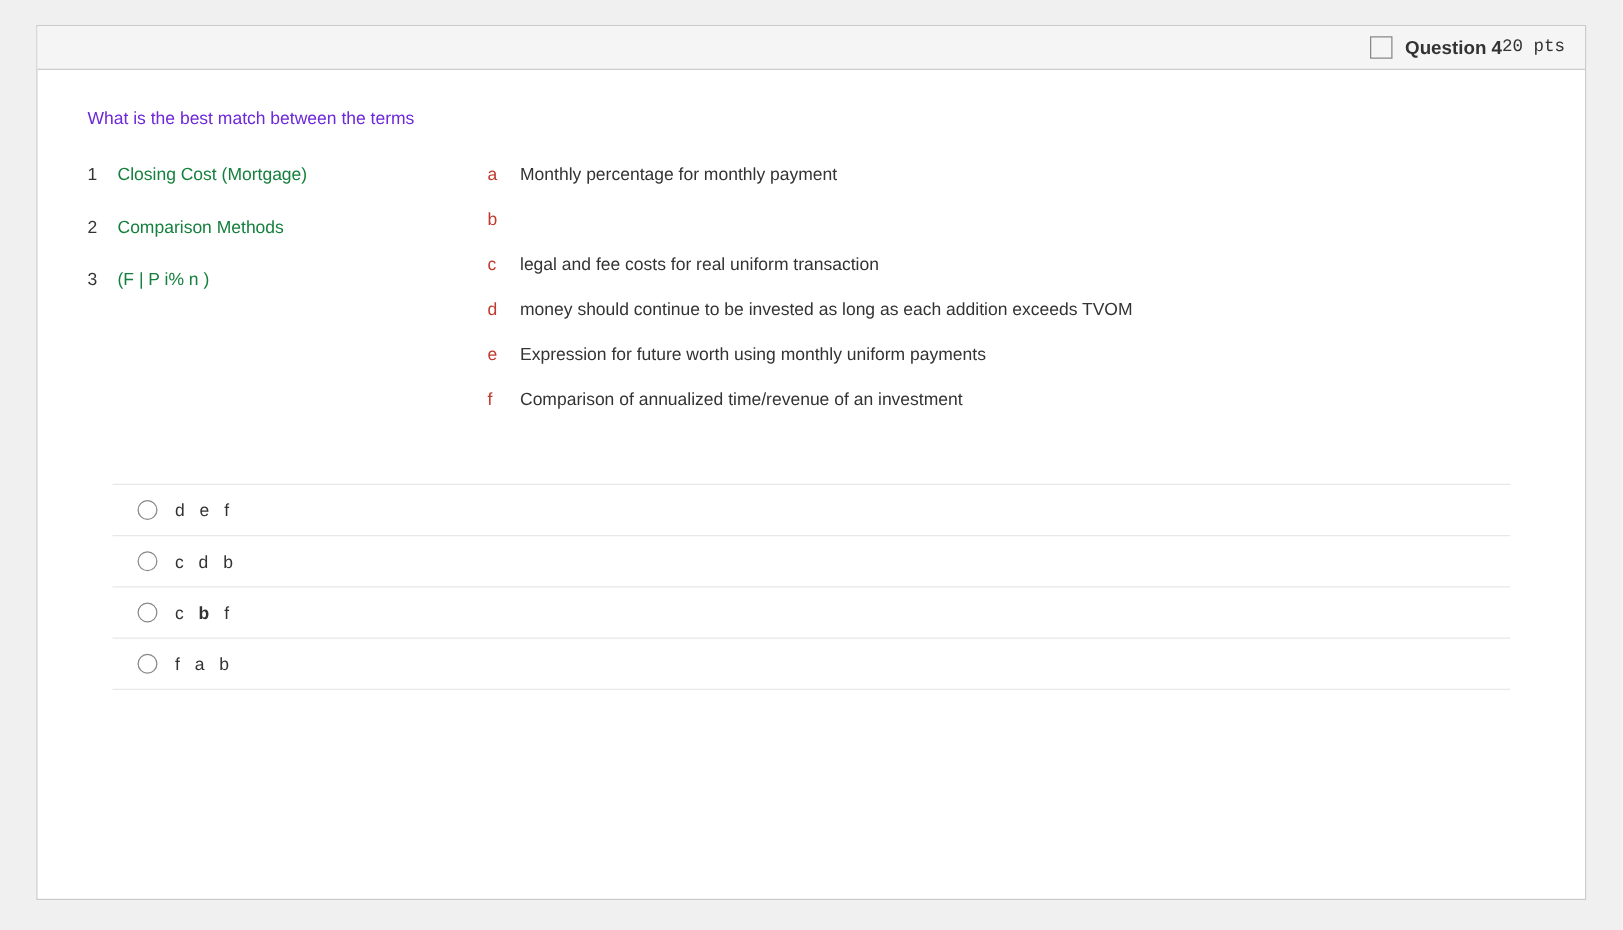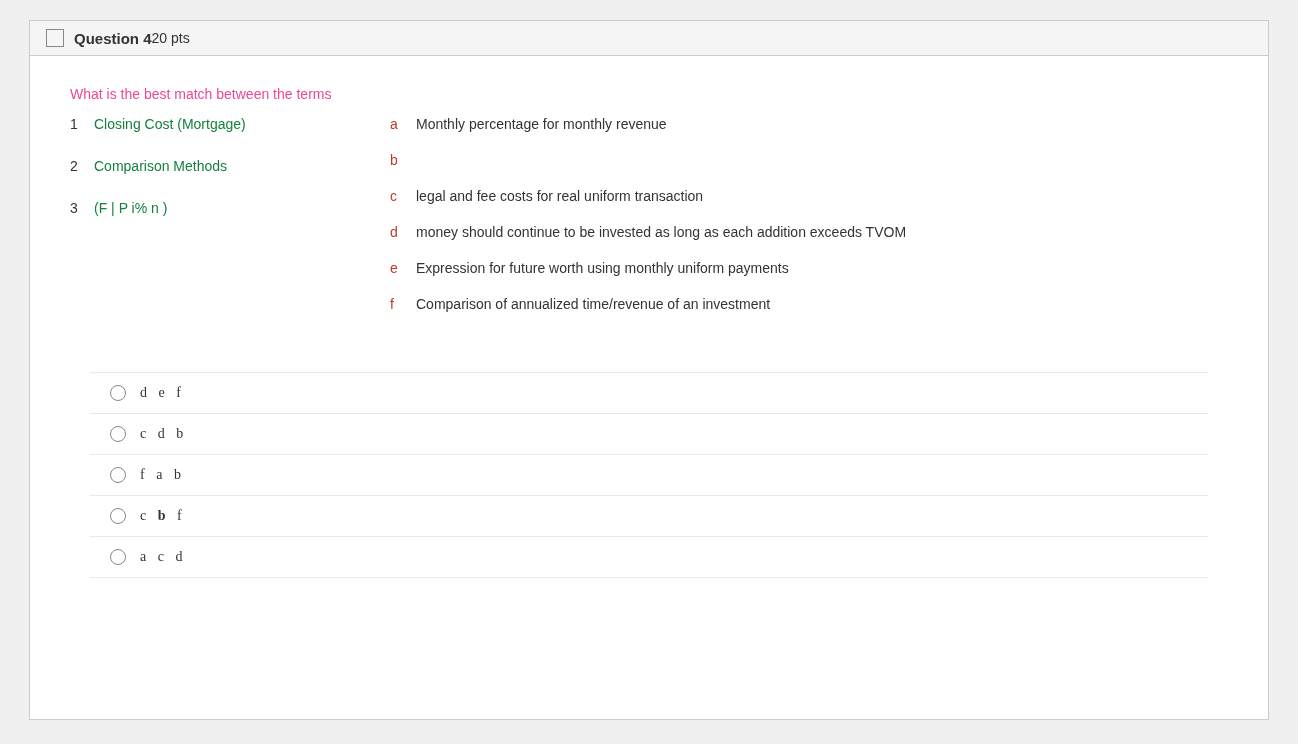--- a/index.html
+++ b/index.html
@@ -25,21 +25,21 @@
       border: 1px solid #ccc;
       width: 1240px;
       min-height: 700px;
     }
 
     .question-header {
       background: #f5f5f5;
       border-bottom: 1px solid #ccc;
       padding: 8px 16px;
       display: flex;
-      justify-content: flex-start;
+      justify-content: flex-end;
       align-items: center;
     }
 
     .question-header-left {
       display: flex;
       align-items: center;
       gap: 10px;
     }
 
     .bookmark-icon {
@@ -51,30 +51,31 @@
 
     .question-title {
       font-weight: bold;
       font-size: 15px;
       color: #333;
     }
 
     .question-pts {
       font-size: 14px;
       color: #333;
+      font-family: Liberation Mono, monospace;
     }
 
     .question-body {
       padding: 30px 40px 20px 40px;
     }
 
     .question-text {
       font-size: 14px;
-      color: #ec4899;
-      margin-bottom: 14px;
+      color: #6d28d9;
+      margin-bottom: 29px;
     }
 
     .matching-section {
       display: flex;
       gap: 40px;
       margin-bottom: 40px;
     }
 
     .terms-column {
       min-width: 280px;
@@ -142,21 +143,20 @@
       display: inline-block;
       flex-shrink: 0;
       background: #fff;
       cursor: pointer;
     }
 
     .option-label {
       font-size: 14px;
       color: #333;
       letter-spacing: 2px;
-      font-family: Liberation Serif, serif;
     }
 
     .option-label span {
       display: inline-block;
       margin: 0 2px;
     }
 
     .opt-bold {
       font-weight: bold;
     }
@@ -191,21 +191,21 @@
         </div>
         <div class="term-item">
           <span class="term-number">3</span>
           <span class="term-text-blue">(F | P  i%  n )</span>
         </div>
       </div>
 
       <div class="definitions-column">
         <div class="def-item">
           <span class="def-letter">a</span>
-          <span class="def-text">Monthly percentage for monthly revenue</span>
+          <span class="def-text">Monthly percentage for monthly payment</span>
         </div>
         <div class="def-item">
           <span class="def-letter">b</span>
         </div>
         <div class="def-item">
           <span class="def-letter">c</span>
           <span class="def-text">legal and fee costs for real uniform transaction</span>
         </div>
         <div class="def-item">
           <span class="def-letter">d</span>
@@ -236,35 +236,29 @@
       <div class="option-row">
         <span class="radio-btn"></span>
         <span class="option-label">
           <span>c</span>&nbsp;<span>d</span>&nbsp;<span>b</span>
         </span>
       </div>
 
       <div class="option-row">
         <span class="radio-btn"></span>
         <span class="option-label">
+          <span>c</span>&nbsp;<span class="opt-bold">b</span>&nbsp;<span>f</span>
+        </span>
+      </div>
+
+      <div class="option-row">
+        <span class="radio-btn"></span>
+        <span class="option-label">
           <span>f</span>&nbsp;<span>a</span>&nbsp;<span>b</span>
         </span>
       </div>
 
-      <div class="option-row">
-        <span class="radio-btn"></span>
-        <span class="option-label">
-          <span>c</span>&nbsp;<span class="opt-bold">b</span>&nbsp;<span>f</span>
-        </span>
-      </div>
-
-      <div class="option-row">
-        <span class="radio-btn"></span>
-        <span class="option-label">
-          <span>a</span>&nbsp;<span>c</span>&nbsp;<span>d</span>
-        </span>
-      </div>
 
     </div>
 
   </div>
 
 </div>
 
 </body></html>

